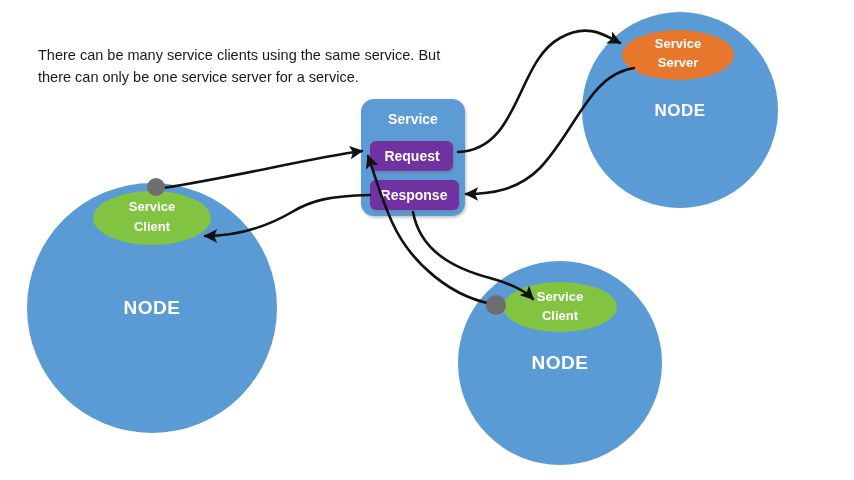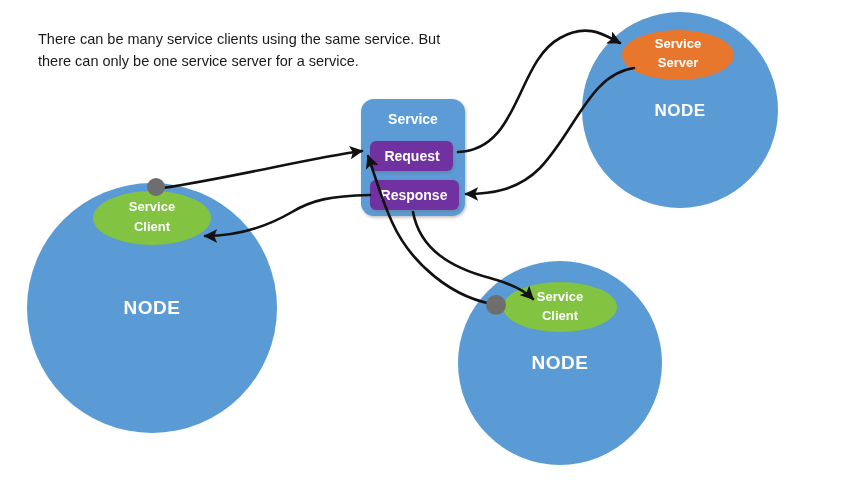--- a/index.html
+++ b/index.html
@@ -22,21 +22,21 @@
   #diagram-svg {
     position: absolute;
     left: 0;
     top: 0;
     width: 854px;
     height: 480px;
   }
   .caption-text {
     position: absolute;
     left: 38px;
-    top: 28px;
+    top: 44px;
     width: 430px;
     font-family: "Liberation Sans", sans-serif;
     font-size: 14.5px;
     line-height: 1.55;
     color: #1a1a1a;
     white-space: pre-line;
   }
   .svg-label {
     font-family: "Liberation Sans", sans-serif;
     fill: #ffffff;

